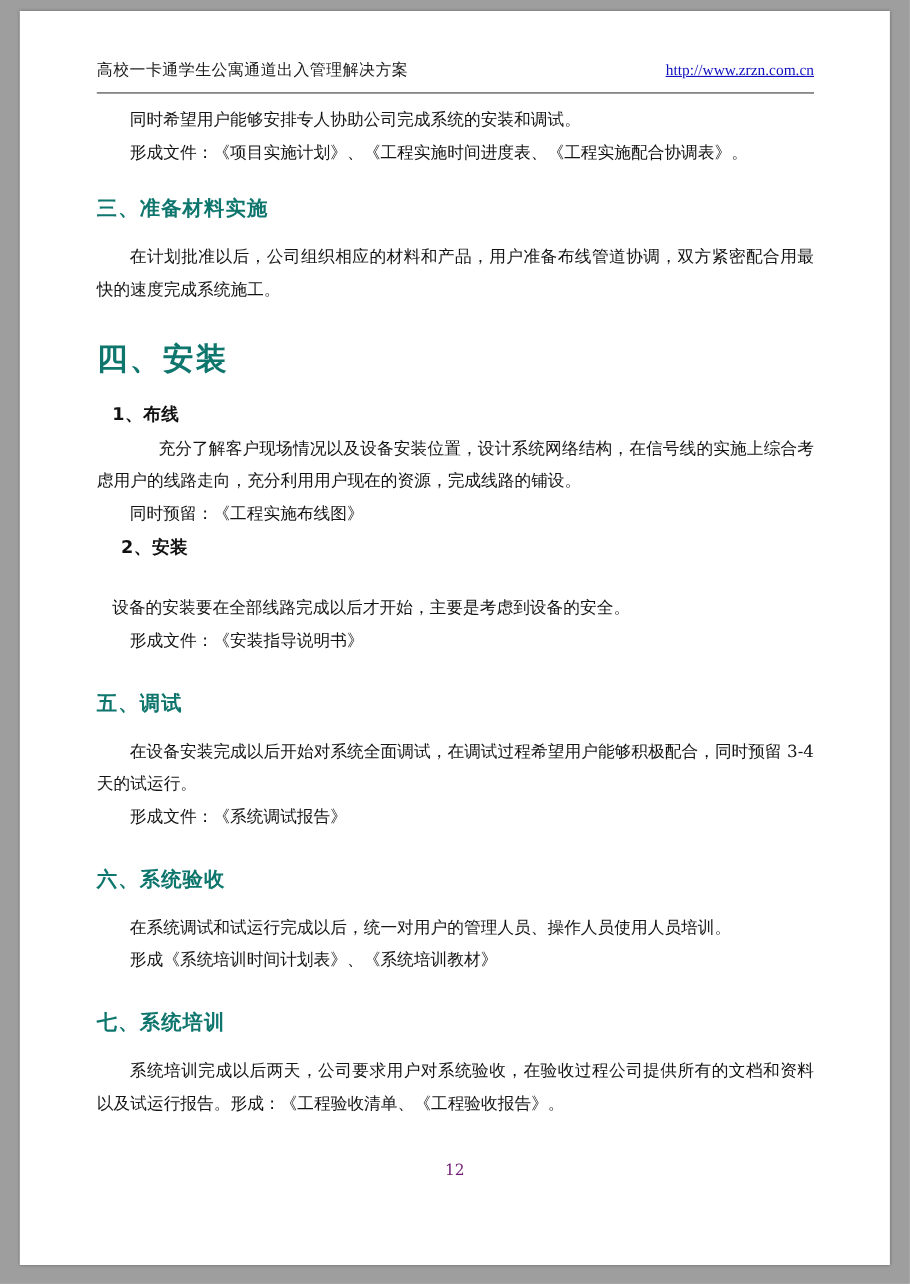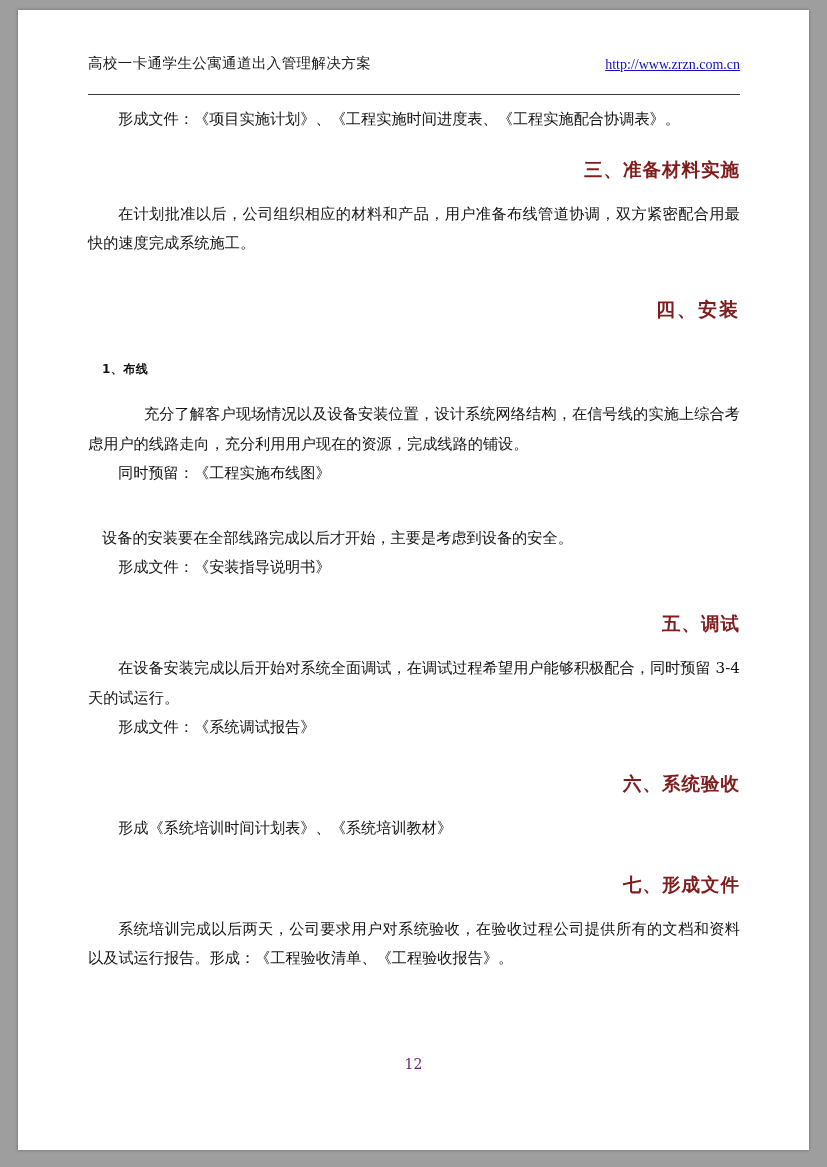--- a/index.html
+++ b/index.html
@@ -28,21 +28,21 @@
     top: 44px;
     width: 652px;
   }
   
   .doc-header {
     display: flex;
     justify-content: space-between;
     align-items: flex-end;
     font-size: 14.5px;
     color: #1b1b1b;
-    padding-bottom: 21px;
+    padding-bottom: 11px;
     border-bottom: 1.6px solid #3b3b3b;
     font-family: "DejaVu Serif", serif;
   }
   .doc-header .hdr-left {
     letter-spacing: 0.4px;
   }
   .doc-header .hdr-right a {
     color: #1010c0;
     text-decoration: underline;
     font-family: Liberation Serif, serif;
@@ -59,36 +59,34 @@
   }
   .indent-1 { text-indent: 30px; }
   .indent-2 { text-indent: 56px; }
   .noindent { text-indent: 0; margin-top: 23px; }
 
   
   h2.sec {
     font-family: "DejaVu Sans", sans-serif;
     font-size: 18.5px;
     font-weight: bold;
-    color: #7f1d1d;
+    color: #0f766e;
     margin: 0;
     letter-spacing: 1px;
-    text-align: right;
   }
   h2.sec.big {
-    font-size: 19px;
+    font-size: 28px;
     letter-spacing: 2px;
-    margin-top: 10px;
   }
   h3.sub {
     font-family: "DejaVu Sans", sans-serif;
-    font-size: 12px;
+    font-size: 16px;
     font-weight: bold;
     color: #111;
-    margin: 16px;
+    margin: 0;
     letter-spacing: 0.5px;
   }
   .sp-28 { height: 28px; }
   .sp-22 { height: 22px; }
   .sp-18 { height: 18px; }
   .sp-10 { height: 10px; }
   .sp-6  { height: 6px; }
 
   
   .page-number {
@@ -111,54 +109,57 @@
 
     <div class="doc-header">
       <div class="hdr-left">高校一卡通学生公寓通道出入管理解决方案</div>
       <div class="hdr-right">
         <a href="#">http://www.zrzn.com.cn</a>
       </div>
     </div>
 
     <div class="sp-10"></div>
 
+    <p class="para indent-1">同时希望用户能够安排专人协助公司完成系统的安装和调试。</p>
     <p class="para indent-1">形成文件：《项目实施计划》、《工程实施时间进度表、《工程实施配合协调表》。</p>
 
     <div class="sp-22"></div>
     <h2 class="sec">三、准备材料实施</h2>
     <div class="sp-18"></div>
     <p class="para indent-1">在计划批准以后，公司组织相应的材料和产品，用户准备布线管道协调，双方紧密配合用最快的速度完成系统施工。</p>
 
     <div class="sp-28"></div>
     <h2 class="sec big">四、安装</h2>
     <div class="sp-22"></div>
 
     <h3 class="sub" style="margin-left:14px;">1、布线</h3>
     <div class="sp-6"></div>
     <p class="para indent-2">充分了解客户现场情况以及设备安装位置，设计系统网络结构，在信号线的实施上综合考虑用户的线路走向，充分利用用户现在的资源，完成线路的铺设。</p>
     <p class="para indent-1">同时预留：《工程实施布线图》</p>
 
     <div class="sp-6"></div>
+    <h3 class="sub" style="margin-left:22px;">2、安装</h3>
     <div class="sp-6"></div>
     <p class="para indent-1 noindent" style="text-indent:14px;">设备的安装要在全部线路完成以后才开始，主要是考虑到设备的安全。</p>
     <p class="para indent-1">形成文件：《安装指导说明书》</p>
 
     <div class="sp-28"></div>
     <h2 class="sec">五、调试</h2>
     <div class="sp-18"></div>
     <p class="para indent-1">在设备安装完成以后开始对系统全面调试，在调试过程希望用户能够积极配合，同时预留 3-4 天的试运行。</p>
     <p class="para indent-1">形成文件：《系统调试报告》</p>
 
     <div class="sp-28"></div>
     <h2 class="sec">六、系统验收</h2>
     <div class="sp-18"></div>
+    <p class="para indent-1">在系统调试和试运行完成以后，统一对用户的管理人员、操作人员使用人员培训。</p>
     <p class="para indent-1">形成《系统培训时间计划表》、《系统培训教材》</p>
 
     <div class="sp-28"></div>
-    <h2 class="sec">七、形成文件</h2>
+    <h2 class="sec">七、系统培训</h2>
     <div class="sp-18"></div>
     <p class="para indent-1">系统培训完成以后两天，公司要求用户对系统验收，在验收过程公司提供所有的文档和资料以及试运行报告。形成：《工程验收清单、《工程验收报告》。</p>
 
   </div>
 
   <div class="page-number">12</div>
 
 </div>
 
 </body></html>

